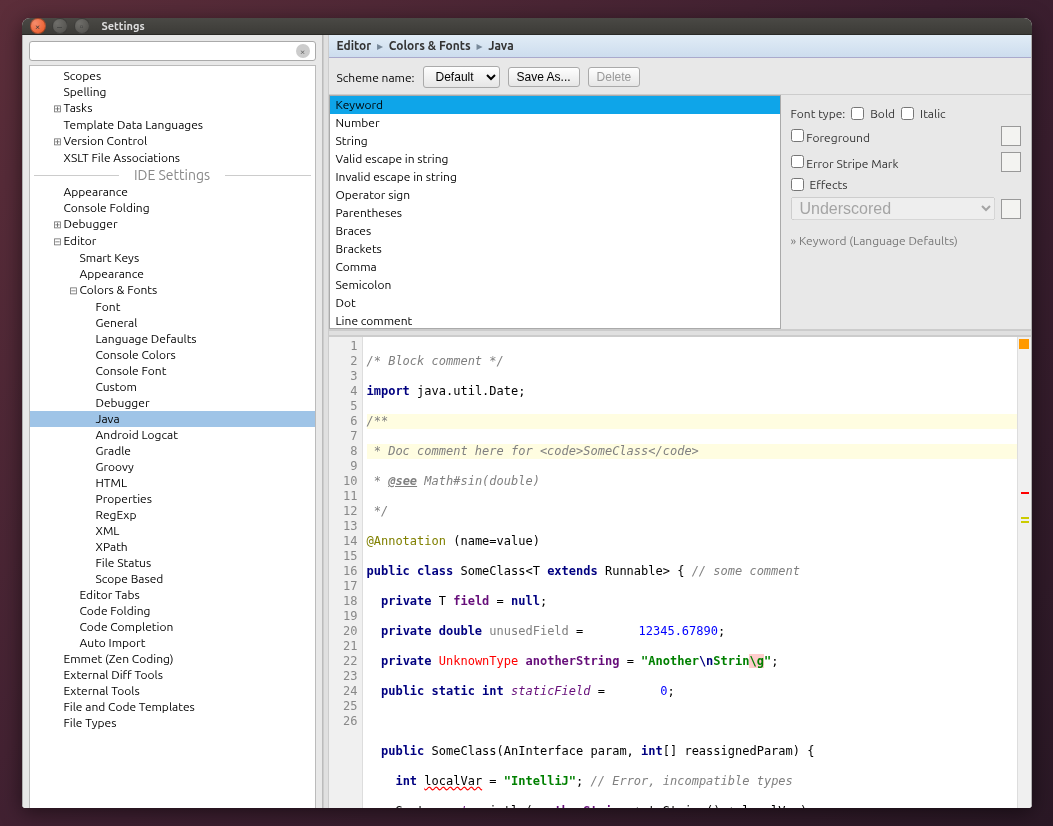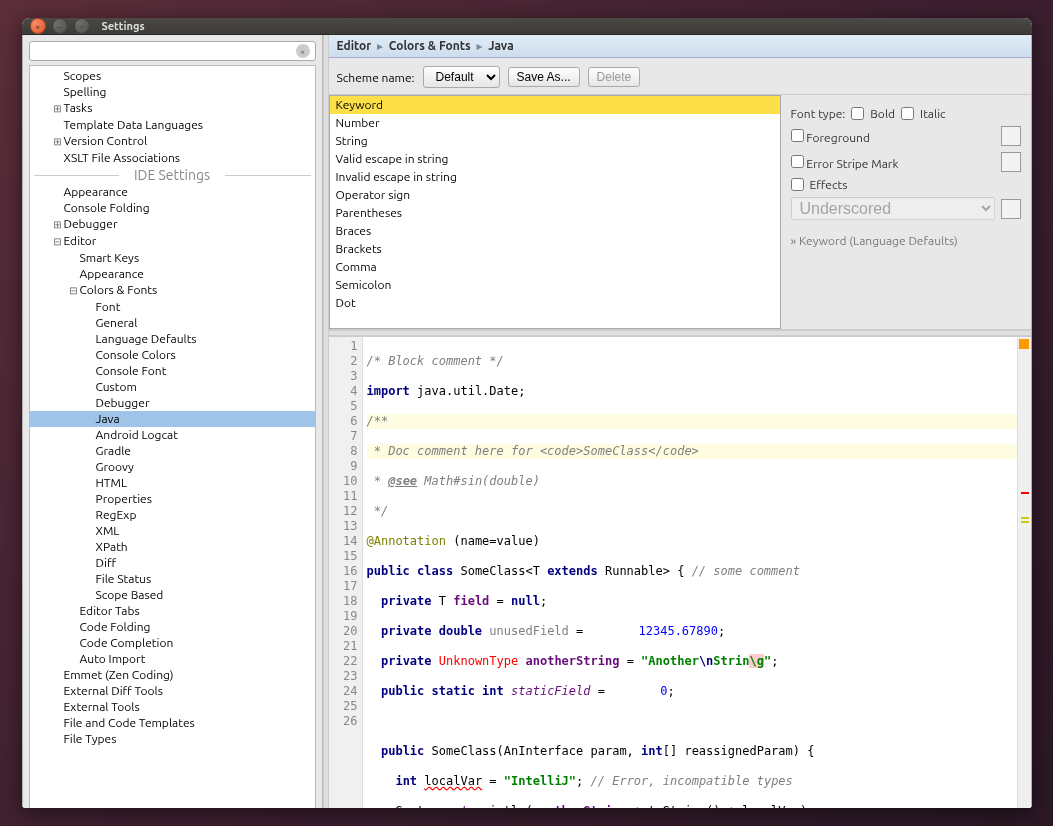--- a/index.html
+++ b/index.html
@@ -157,21 +157,21 @@
     border: 1px solid #aaa;
     margin: 0 0 0 0;
     background: #fff;
     overflow-y: auto;
     font-size: 12px;
   }
   .attr-item {
     padding: 1px 6px;
     line-height: 16px;
   }
-  .attr-item.selected { background: #fde047; }
+  .attr-item.selected { background: #0ea5e9; }
   .font-opts {
     width: 250px;
     padding: 6px 10px;
     font-size: 12px;
     color: #333;
   }
   .font-opts .row { display: flex; align-items: center; margin: 6px 0; gap: 6px; }
   .font-opts .row.spaced { justify-content: space-between; }
   .color-swatch {
     width: 20px; height: 20px; border: 1px solid #999; background: #f3f3f1;
@@ -287,21 +287,20 @@
             <div class="tree-item ind3"><span class="expander"></span><span>Debugger</span></div>
             <div class="tree-item ind3 selected"><span class="expander"></span><span>Java</span></div>
             <div class="tree-item ind3"><span class="expander"></span><span>Android Logcat</span></div>
             <div class="tree-item ind3"><span class="expander"></span><span>Gradle</span></div>
             <div class="tree-item ind3"><span class="expander"></span><span>Groovy</span></div>
             <div class="tree-item ind3"><span class="expander"></span><span>HTML</span></div>
             <div class="tree-item ind3"><span class="expander"></span><span>Properties</span></div>
             <div class="tree-item ind3"><span class="expander"></span><span>RegExp</span></div>
             <div class="tree-item ind3"><span class="expander"></span><span>XML</span></div>
             <div class="tree-item ind3"><span class="expander"></span><span>XPath</span></div>
-            <div class="tree-item ind3"><span class="expander"></span><span>Diff</span></div>
             <div class="tree-item ind3"><span class="expander"></span><span>File Status</span></div>
             <div class="tree-item ind3"><span class="expander"></span><span>Scope Based</span></div>
             <div class="tree-item ind2"><span class="expander"></span><span>Editor Tabs</span></div>
             <div class="tree-item ind2"><span class="expander"></span><span>Code Folding</span></div>
             <div class="tree-item ind2"><span class="expander"></span><span>Code Completion</span></div>
             <div class="tree-item ind2"><span class="expander"></span><span>Auto Import</span></div>
             <div class="tree-item ind1"><span class="expander"></span><span>Emmet (Zen Coding)</span></div>
             <div class="tree-item ind1"><span class="expander"></span><span>External Diff Tools</span></div>
             <div class="tree-item ind1"><span class="expander"></span><span>External Tools</span></div>
             <div class="tree-item ind1"><span class="expander"></span><span>File and Code Templates</span></div>
@@ -336,20 +335,21 @@
               <div class="attr-item">String</div>
               <div class="attr-item">Valid escape in string</div>
               <div class="attr-item">Invalid escape in string</div>
               <div class="attr-item">Operator sign</div>
               <div class="attr-item">Parentheses</div>
               <div class="attr-item">Braces</div>
               <div class="attr-item">Brackets</div>
               <div class="attr-item">Comma</div>
               <div class="attr-item">Semicolon</div>
               <div class="attr-item">Dot</div>
+              <div class="attr-item">Line comment</div>
             </div>
           <div class="font-opts">
             <div class="row">
               <span>Font type:</span>
               <input type="checkbox" style="">
               <span>Bold</span>
               <input type="checkbox" style="">
               <span>Italic</span>
             </div>
             <div class="row spaced">

